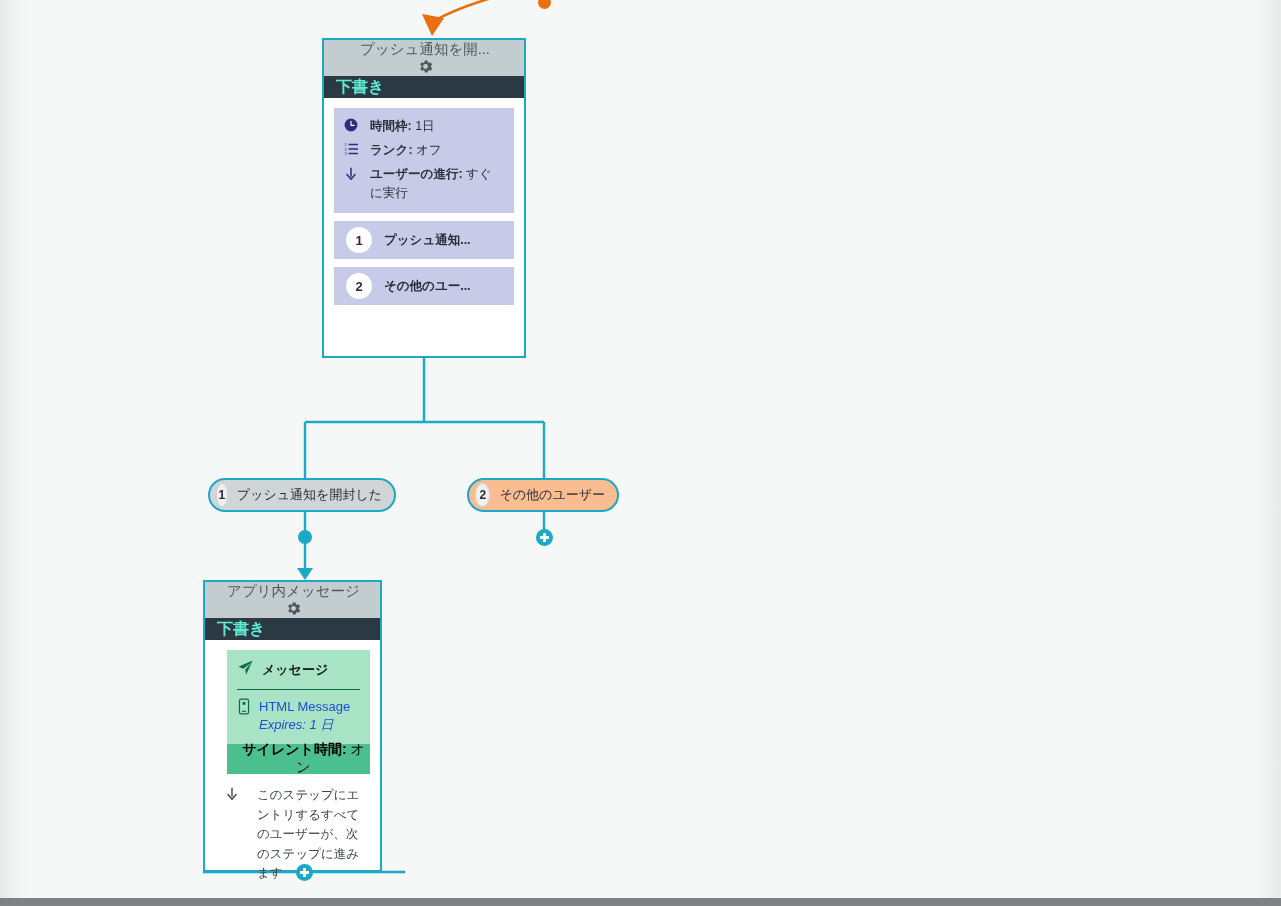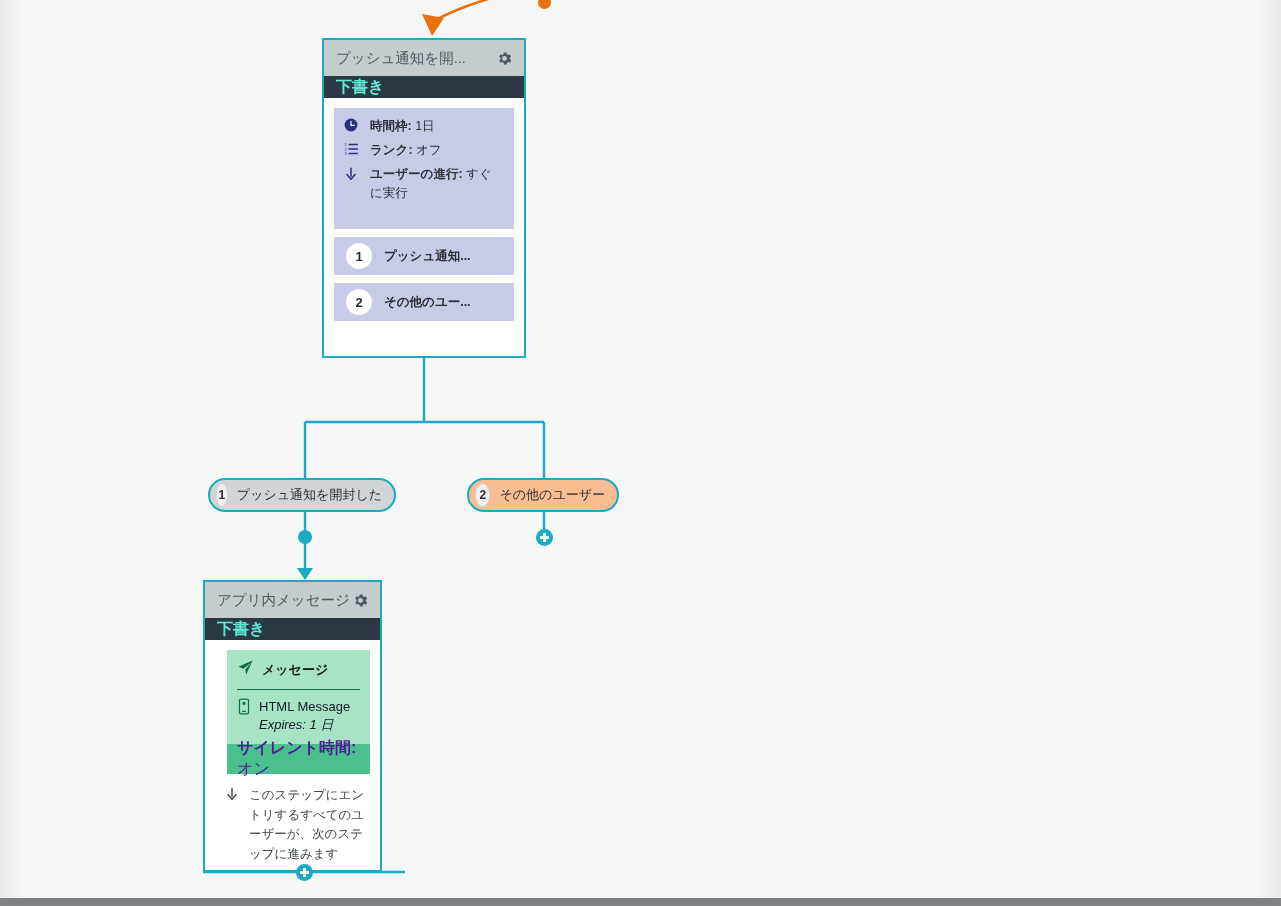--- a/index.html
+++ b/index.html
@@ -63,20 +63,21 @@
     border: 2px solid #1ba9c5;
     box-sizing: border-box;
   }
   .card-header {
     background: #c3ccce;
     height: 36px;
     display: flex;
     align-items: center;
     padding: 0 10px 0 12px;
     box-sizing: border-box;
+    flex-direction: column;
   }
   .card-title {
     flex: 1;
     font-size: 14.5px;
     color: #4e585c;
     white-space: nowrap;
     overflow: hidden;
   }
   .gear-btn {
     width: 20px; height: 20px;
@@ -107,21 +108,21 @@
     background: #c7cbe8;
     padding: 9px 10px 10px 10px;
     box-sizing: border-box;
   }
   .setting-row {
     display: flex;
     align-items: flex-start;
     margin-bottom: 5px;
     line-height: 19px;
   }
-  .setting-row:last-child { margin-bottom: 16px; }
+  .setting-row:last-child { margin-bottom: 0; }
   .setting-ico {
     width: 20px;
     min-width: 20px;
     margin-right: 6px;
     display: flex;
     align-items: center;
     justify-content: flex-start;
     padding-top: 1px;
   }
   .setting-txt {
@@ -214,46 +215,46 @@
     margin-left: 8px;
   }
   .msg-sub {
     display: flex;
     align-items: flex-start;
     padding: 8px 0 10px 0;
   }
   .msg-sub-text {
     margin-left: 8px;
     font-size: 13px;
-    color: #0f172a;
+    color: #1d4ed8;
     line-height: 18px;
   }
   .msg-sub-text em {
     font-style: italic;
     display: block;
   }
   .silent-bar {
     background: #4cbf8e;
     height: 30px;
     display: flex;
     align-items: center;
     padding-left: 10px;
     box-sizing: border-box;
     margin: 0 10px;
   }
-  .silent-bar span { font-size: 16px; color: #4c1d95; }
+  .silent-bar span { font-size: 14px; color: #000000; text-align: center; }
   .silent-bar b { font-weight: bold; }
 
   .flow-note {
     display: flex;
     align-items: flex-start;
     padding: 12px 10px 0 8px;
   }
   .flow-note-text {
-    margin-left: 10px;
+    margin-left: 18px;
     font-size: 12.5px;
     color: #3d4649;
     line-height: 19.5px;
   }
 
   
   .plus-btn {
     position: absolute;
     width: 17px; height: 17px;
     border-radius: 50%;

